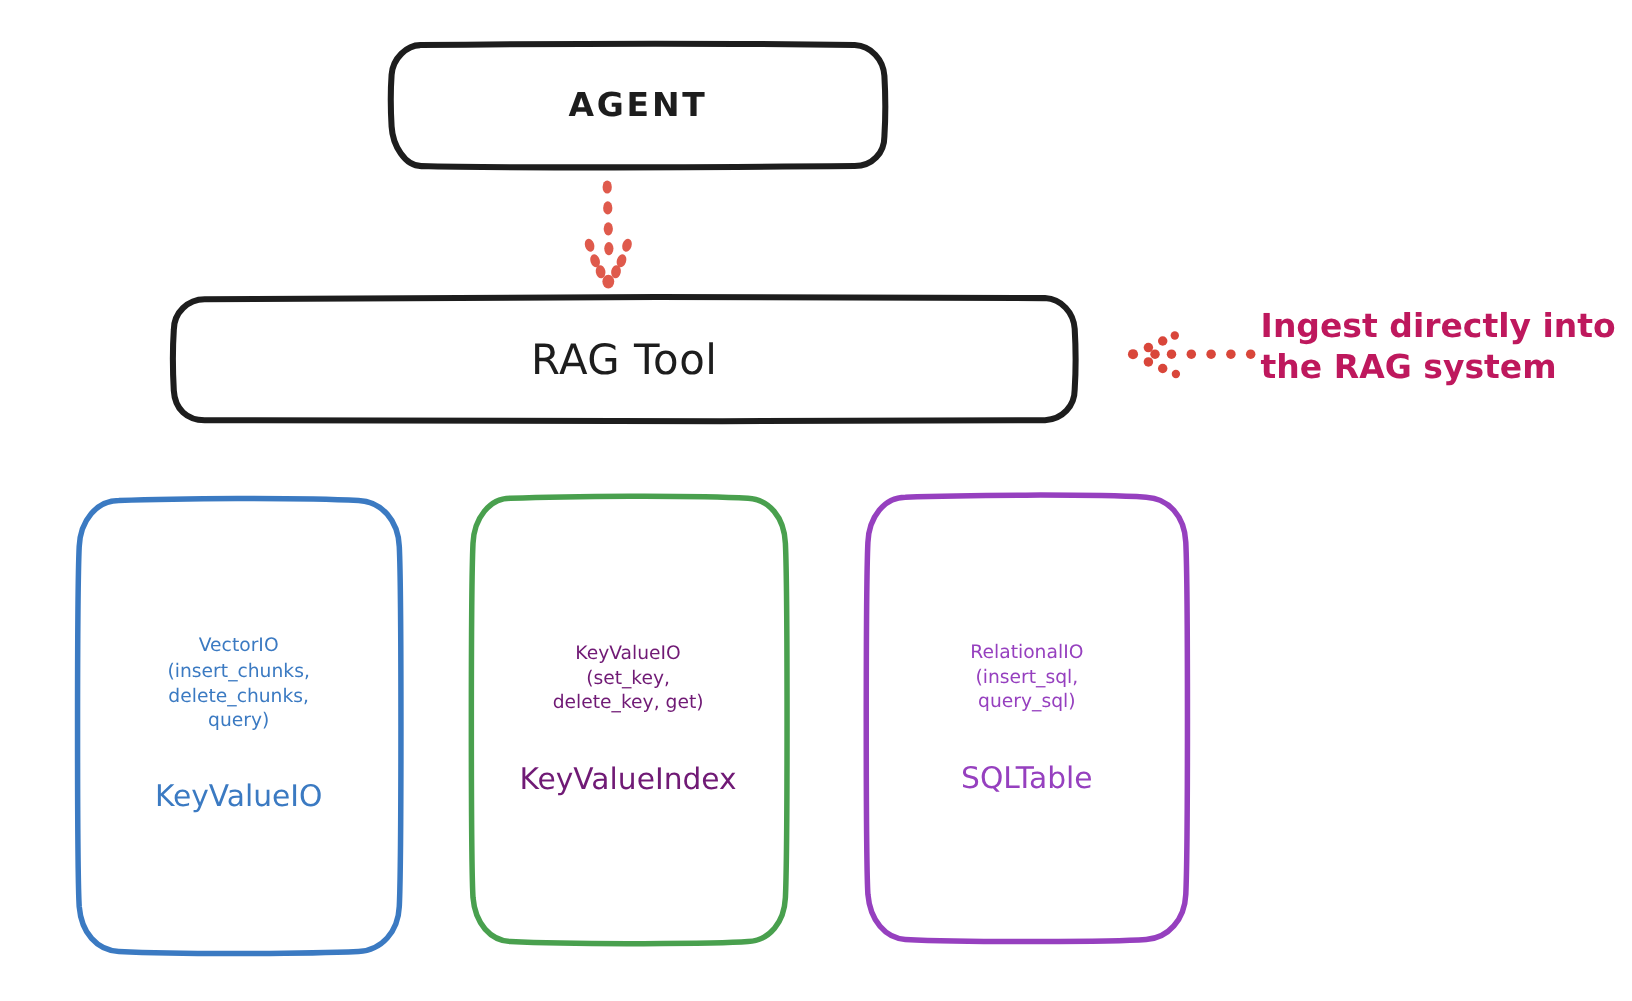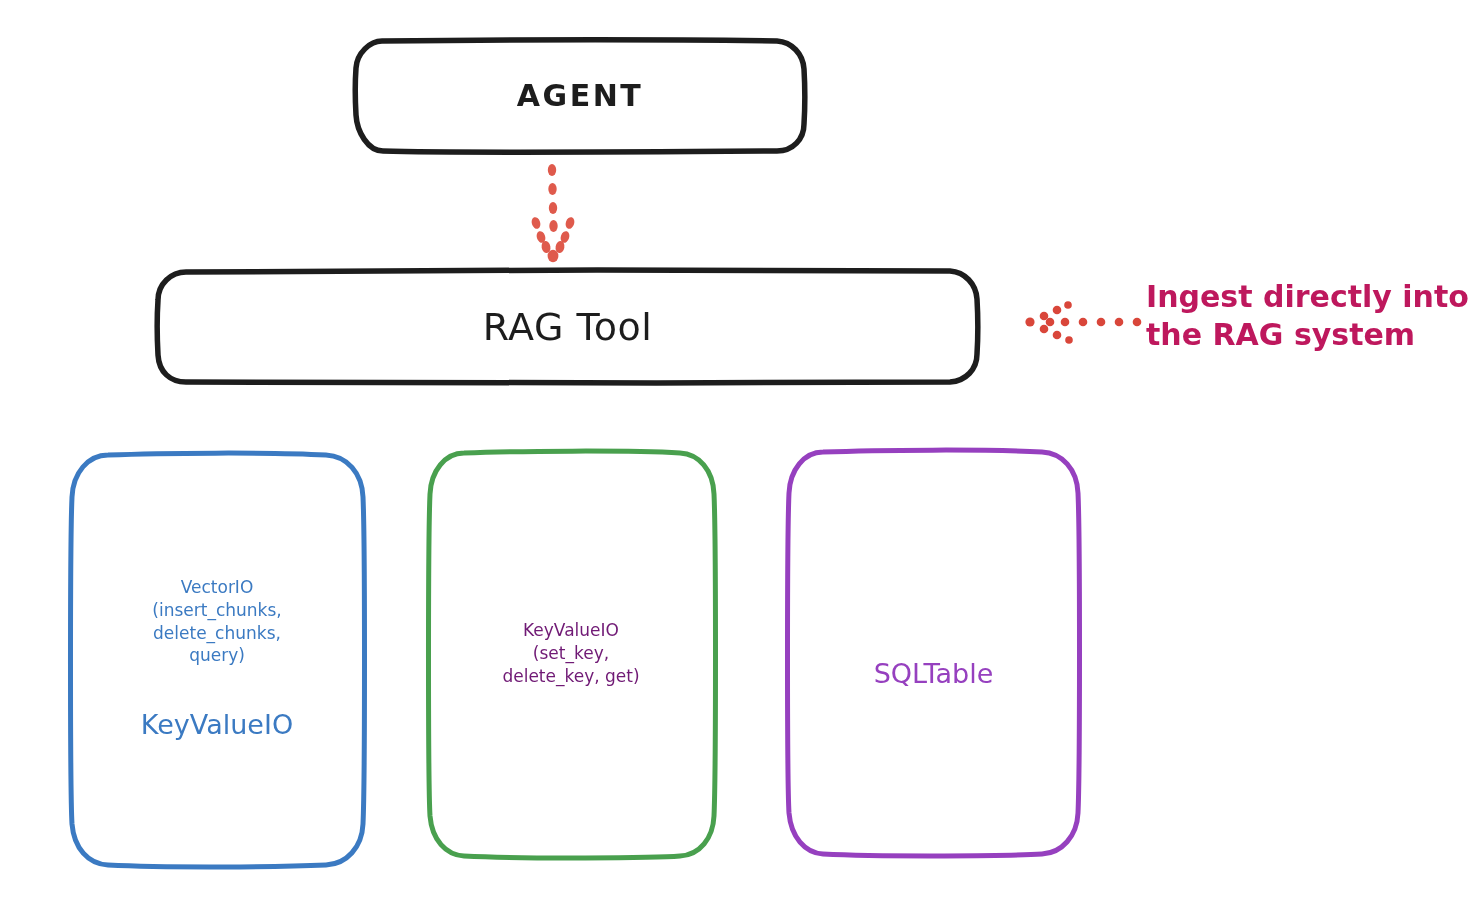--- a/index.html
+++ b/index.html
@@ -225,22 +225,26 @@
 (insert_chunks,
 delete_chunks,
 query)</div>
   <div class="provider-sub">KeyValueIO</div>
 </div>
 
 <div class="node" id="kv-node">
   <div class="provider-label">KeyValueIO
 (set_key,
 delete_key, get)</div>
+  <div class="provider-sub">KeyValueIndex</div>
 </div>
 
 <div class="node" id="rel-node">
+  <div class="provider-label">RelationalIO
+(insert_sql,
+query_sql)</div>
   <div class="provider-sub">SQLTable</div>
 </div>
 
 <div id="annotation">
   <div class="ann-text">Ingest directly into
 the RAG system</div>
 </div>
 
 </body></html>

